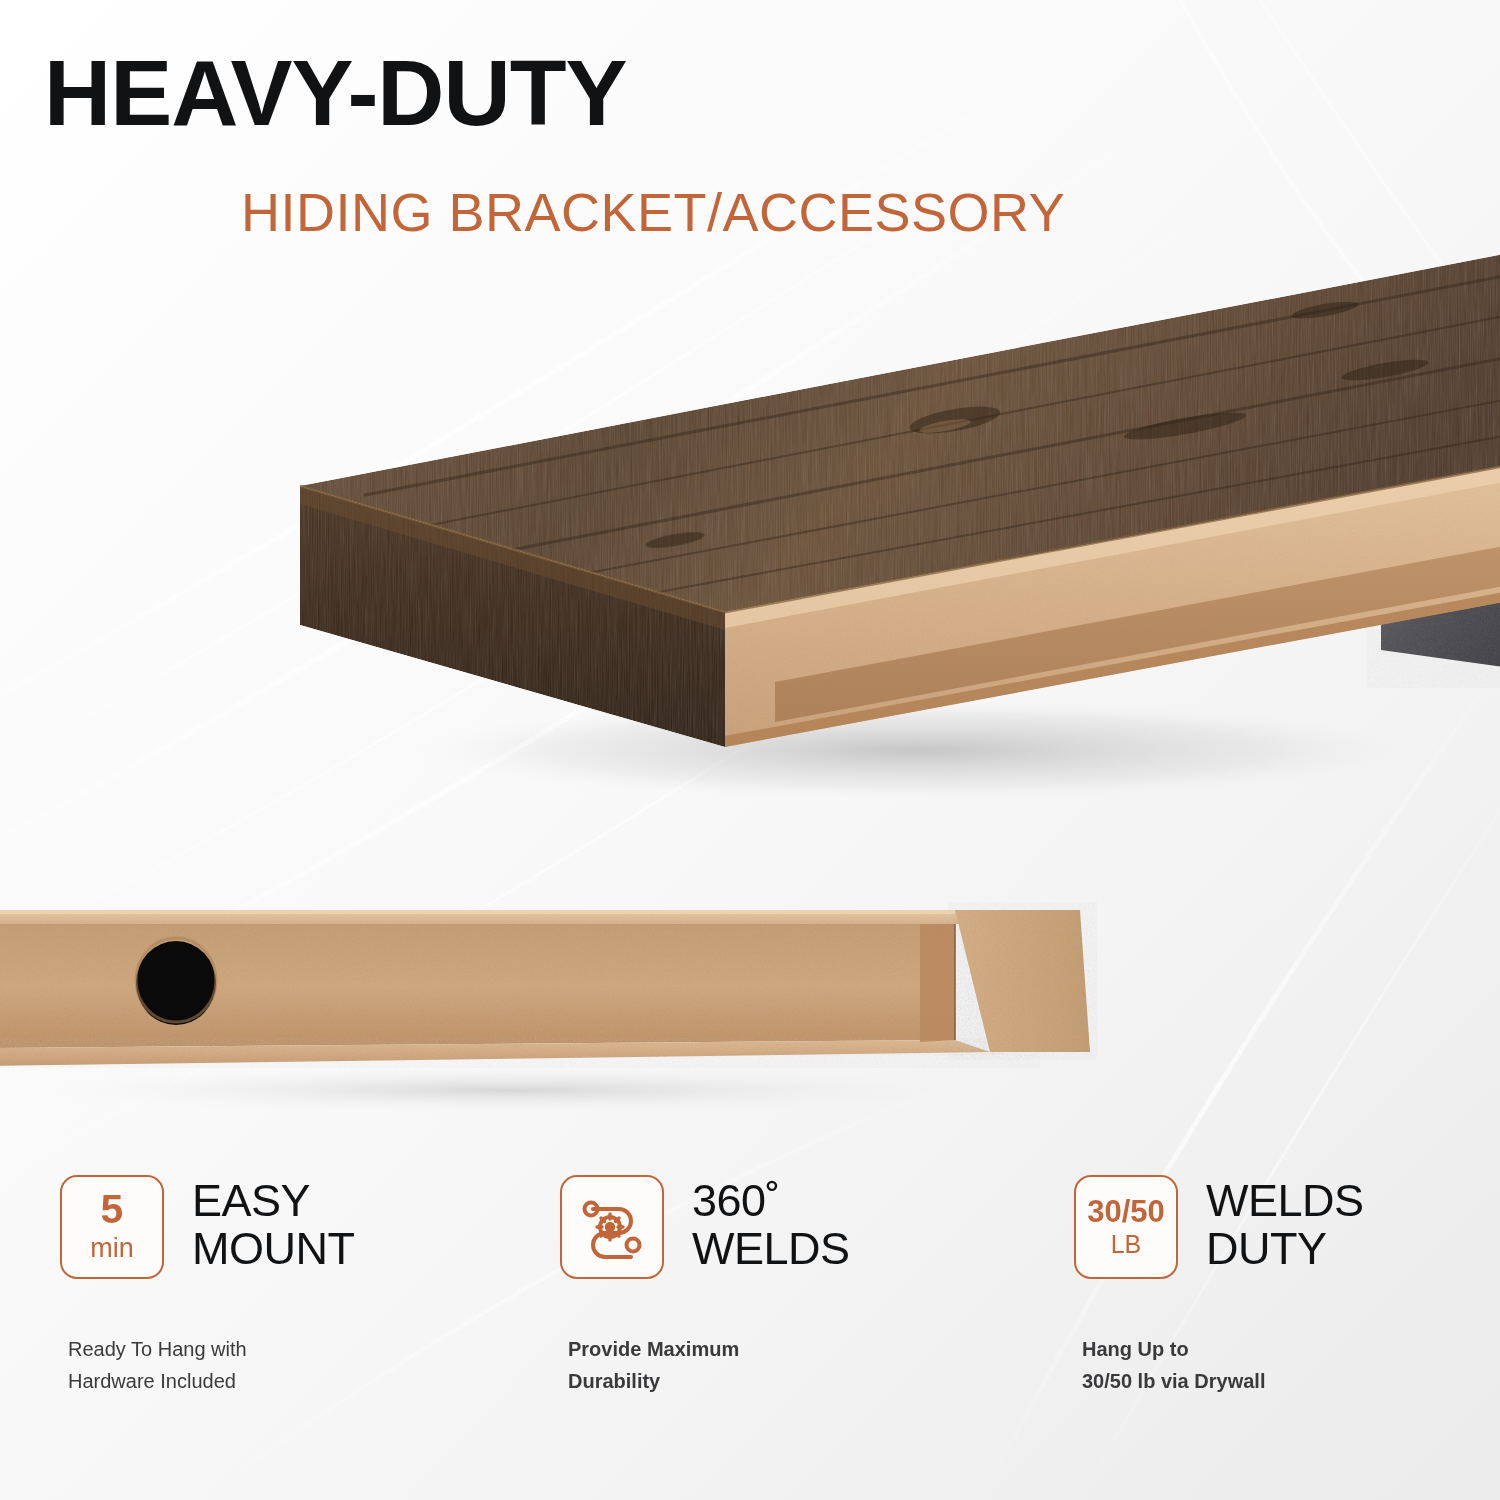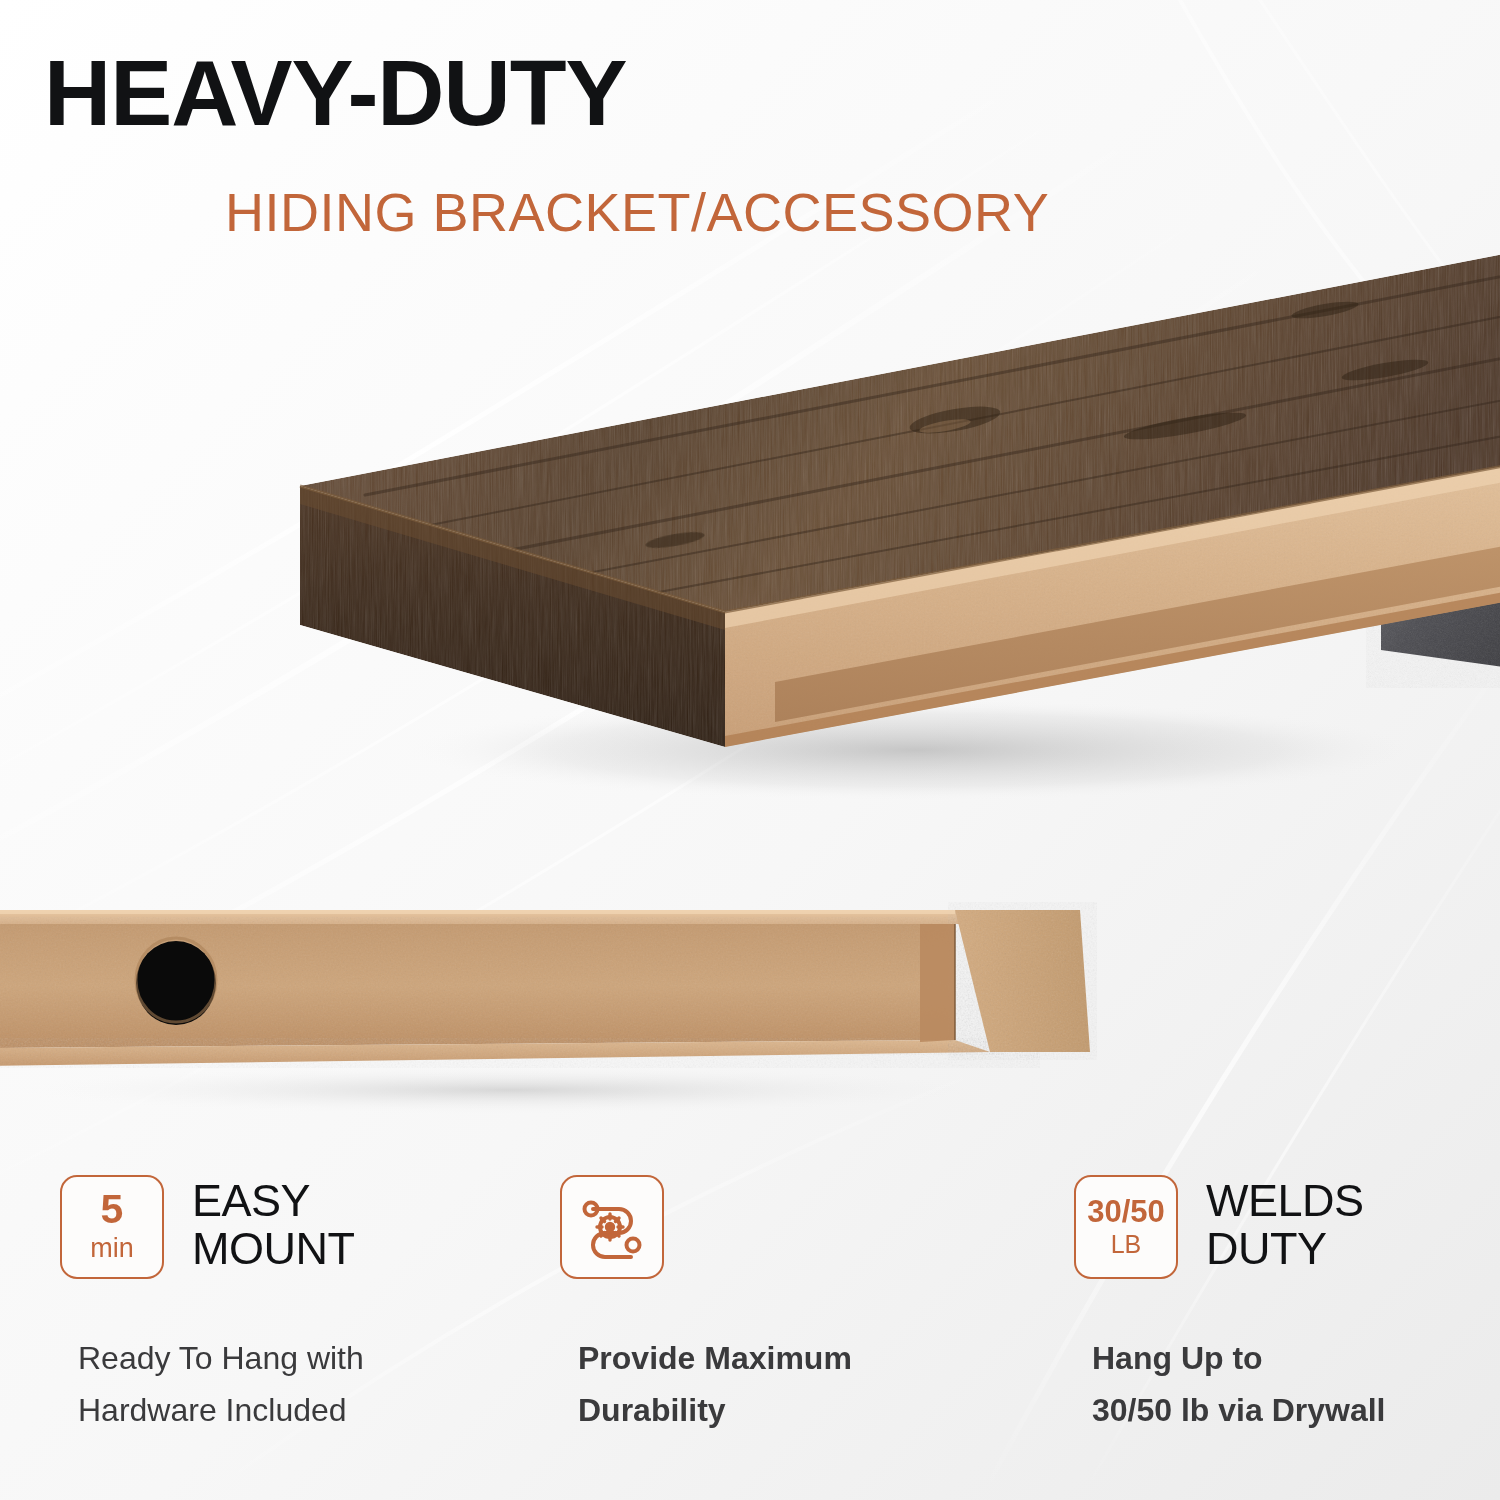--- a/index.html
+++ b/index.html
@@ -19,21 +19,21 @@
 
   
   .title{
     position:absolute;left:44px;top:48px;
     font-size:93px;line-height:0.97;font-weight:700;
     letter-spacing:-1px;color:#111214;
     font-family:"Liberation Sans", sans-serif;
     white-space:nowrap;
   }
   .subtitle{
-    position:absolute;left:225px;top:185px;
+    position:absolute;left:241px;top:185px;
     font-size:54px;line-height:1;font-weight:400;
     letter-spacing:0.5px;color:#C2663A;
     white-space:nowrap;
   }
 
   
   .shelf-main{position:absolute;left:255px;top:250px;width:1270px;height:600px;}
   .shelf-main svg{width:100%;height:100%;overflow:visible;}
 
   
@@ -58,22 +58,22 @@
   .badge-top.sm{font-size:31px;}
   .badge-bot{font-size:27px;font-weight:400;color:#C2663A;line-height:1.15;margin-top:3px;}
   .badge-bot.xs{font-size:25px;}
   .badge svg{display:block;}
 
   .f-title{
     font-size:45px;font-weight:400;line-height:1.07;color:#111214;
     letter-spacing:-0.5px;padding-top:2px;
   }
   .f-desc{
-    margin-top:54px;margin-left:18px;
-    font-size:32px;line-height:1.62;font-weight:400;color:#3A3A3C;
+    margin-top:54px;margin-left:8px;
+    font-size:20px;line-height:1.62;font-weight:400;color:#3A3A3C;
   }
   .f2 .f-desc,.f3 .f-desc{margin-top:54px;font-weight:bold;}
 </style>
 </head>
 <body>
 
 <div class="stage">
 
   <div class="bg">
     <svg viewBox="0 0 1500 1500" preserveAspectRatio="none">
@@ -359,20 +359,24 @@
                 <line x1="18" y1="33" x2="23" y2="33"></line>
                 <line x1="39" y1="33" x2="44" y2="33"></line>
                 <line x1="22" y1="24" x2="25.5" y2="27.5"></line>
                 <line x1="36.5" y1="38.5" x2="40" y2="42"></line>
                 <line x1="40" y1="24" x2="36.5" y2="27.5"></line>
                 <line x1="25.5" y1="38.5" x2="22" y2="42"></line>
               </g>
             </g>
           </svg>
         </div>
+        <div class="f-title">
+          <div>360˚</div>
+          <div>WELDS</div>
+        </div>
       </div>
       <div class="f-desc">
         <div>Provide Maximum</div>
         <div>Durability</div>
       </div>
     </div>
 
     <div class="feature f3">
       <div class="f-head">
         <div class="badge">

